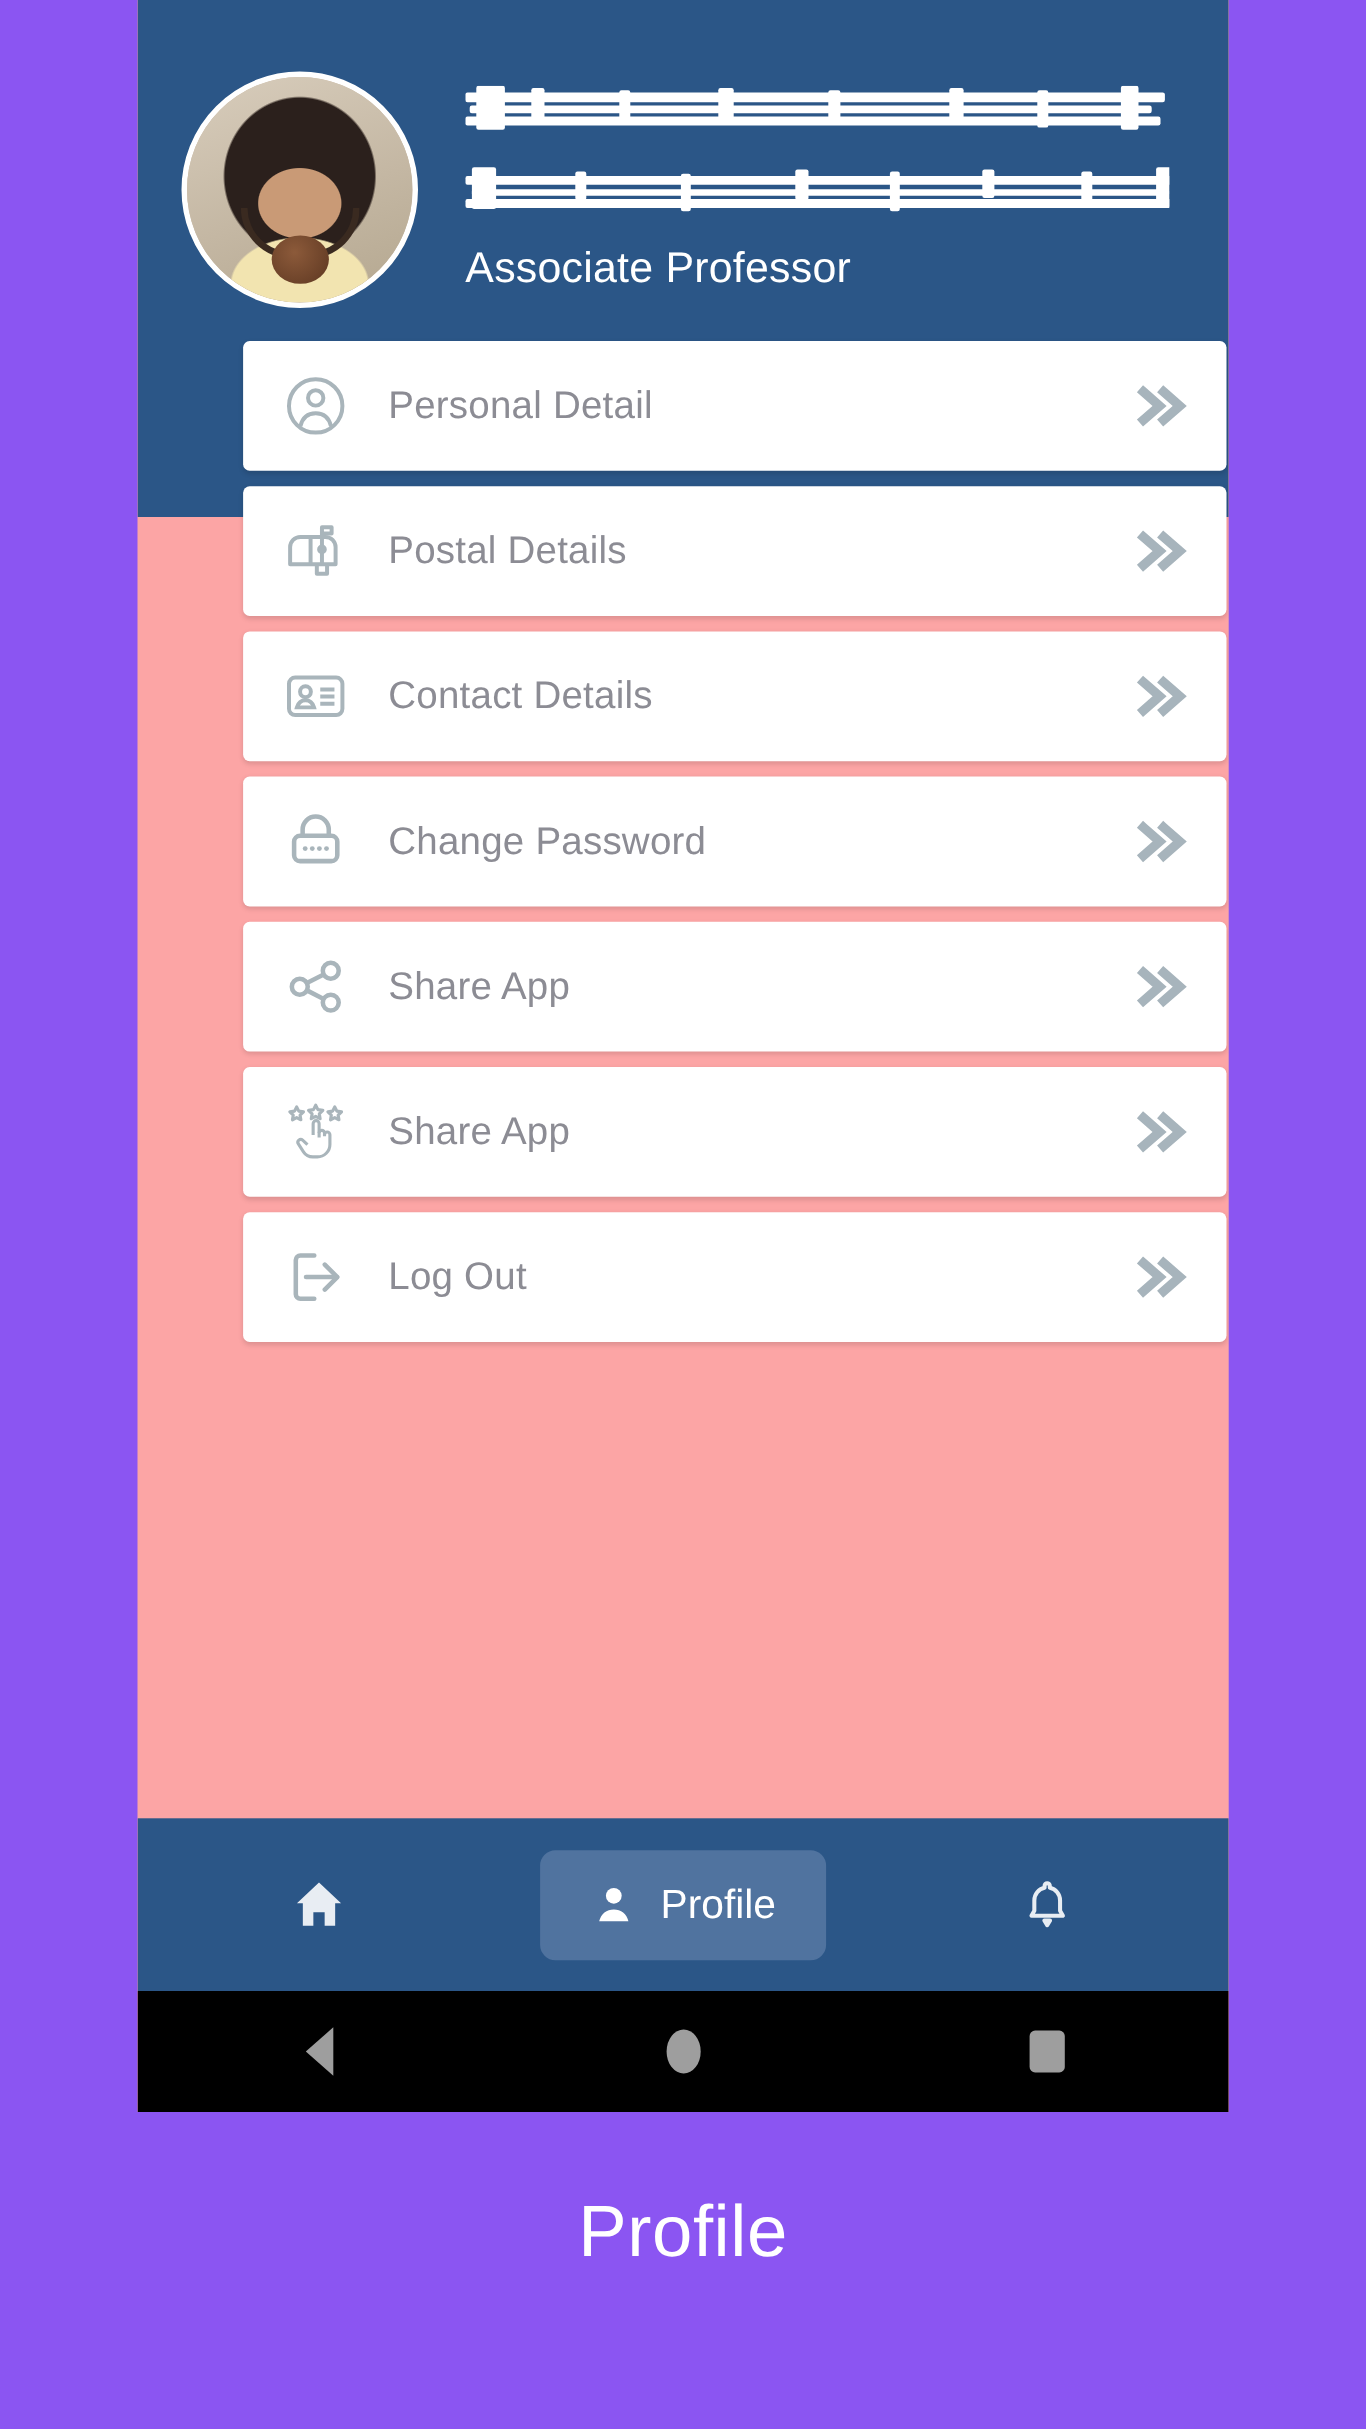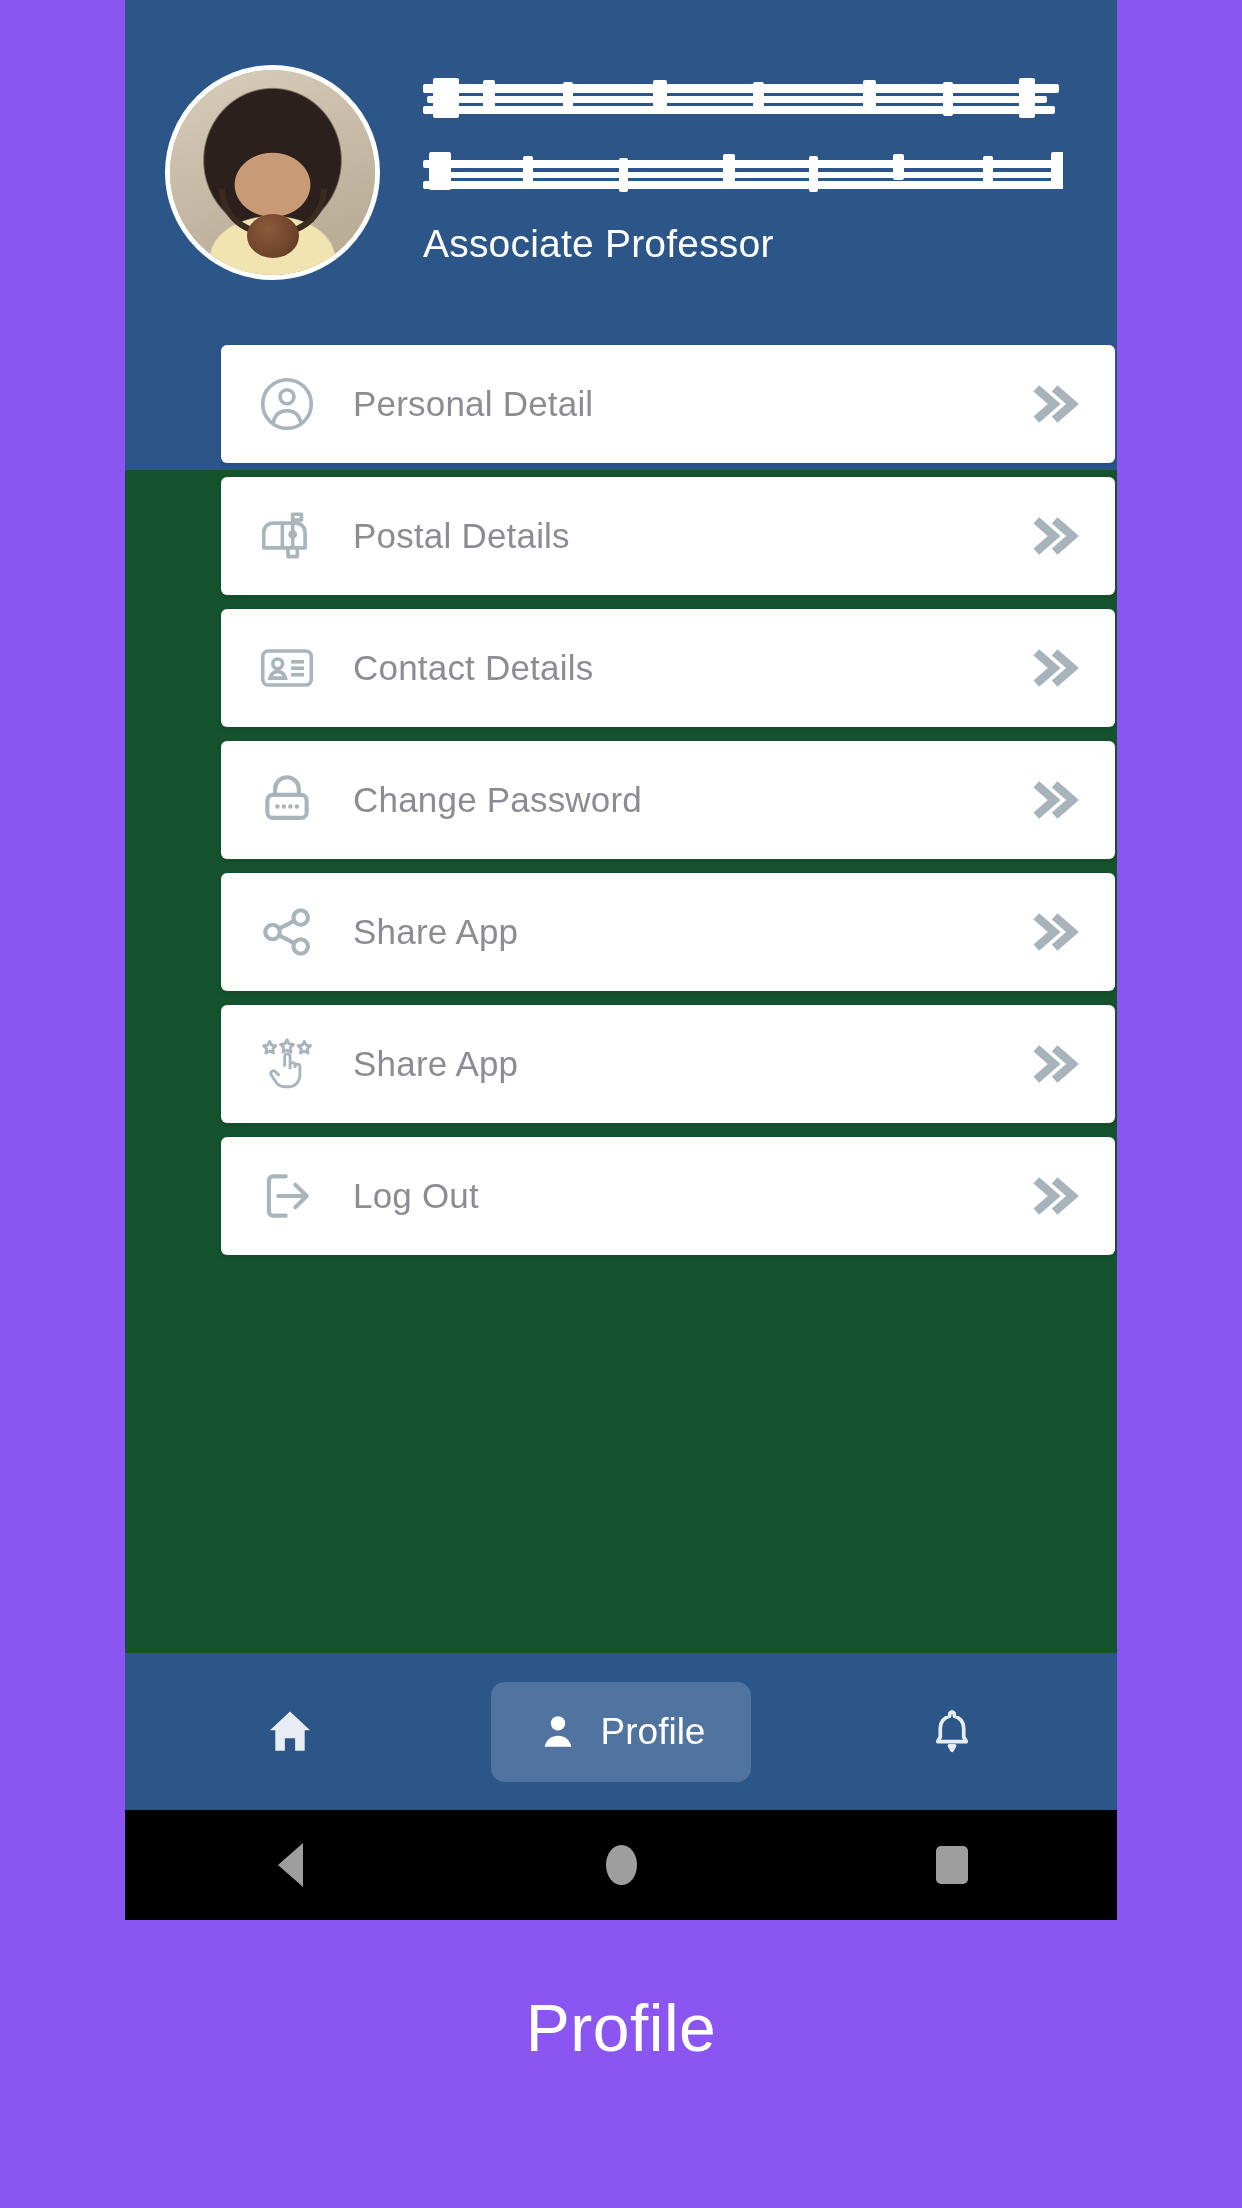--- a/index.html
+++ b/index.html
@@ -8,21 +8,21 @@
     background:#8B55F2;
     font-family:"Liberation Sans", sans-serif;
     overflow:hidden;
   }
   #root { position:relative; width:1242px; height:2208px; }
 
   
   .phone {
     position:absolute; left:125px; top:0;
     width:992px; height:1920px;
-    background:#14532d;
+    background:#fca5a5;
     overflow:hidden;
   }
 
   
   .header {
     position:absolute; left:0; top:0;
     width:992px; height:470px;
     background:#2B5687;
   }
   .avatar {
@@ -70,21 +70,21 @@
   }
   .role {
     color:#FFFFFF;
     font-size:39px;
     line-height:44px;
     letter-spacing:0.2px;
     white-space:nowrap;
   }
 
   
-  .menu { position:absolute; left:0; top:310px; width:992px;margin-top:35px; }
+  .menu { position:absolute; left:0; top:310px; width:992px; }
   .card {
     position:relative;
     margin:0 2px 14px 96px;
     height:118px;
     background:#FFFFFF;
     border-radius:6px;
     box-shadow:0 2px 5px rgba(0,0,0,0.13);
     display:flex;
     align-items:center;
   }

